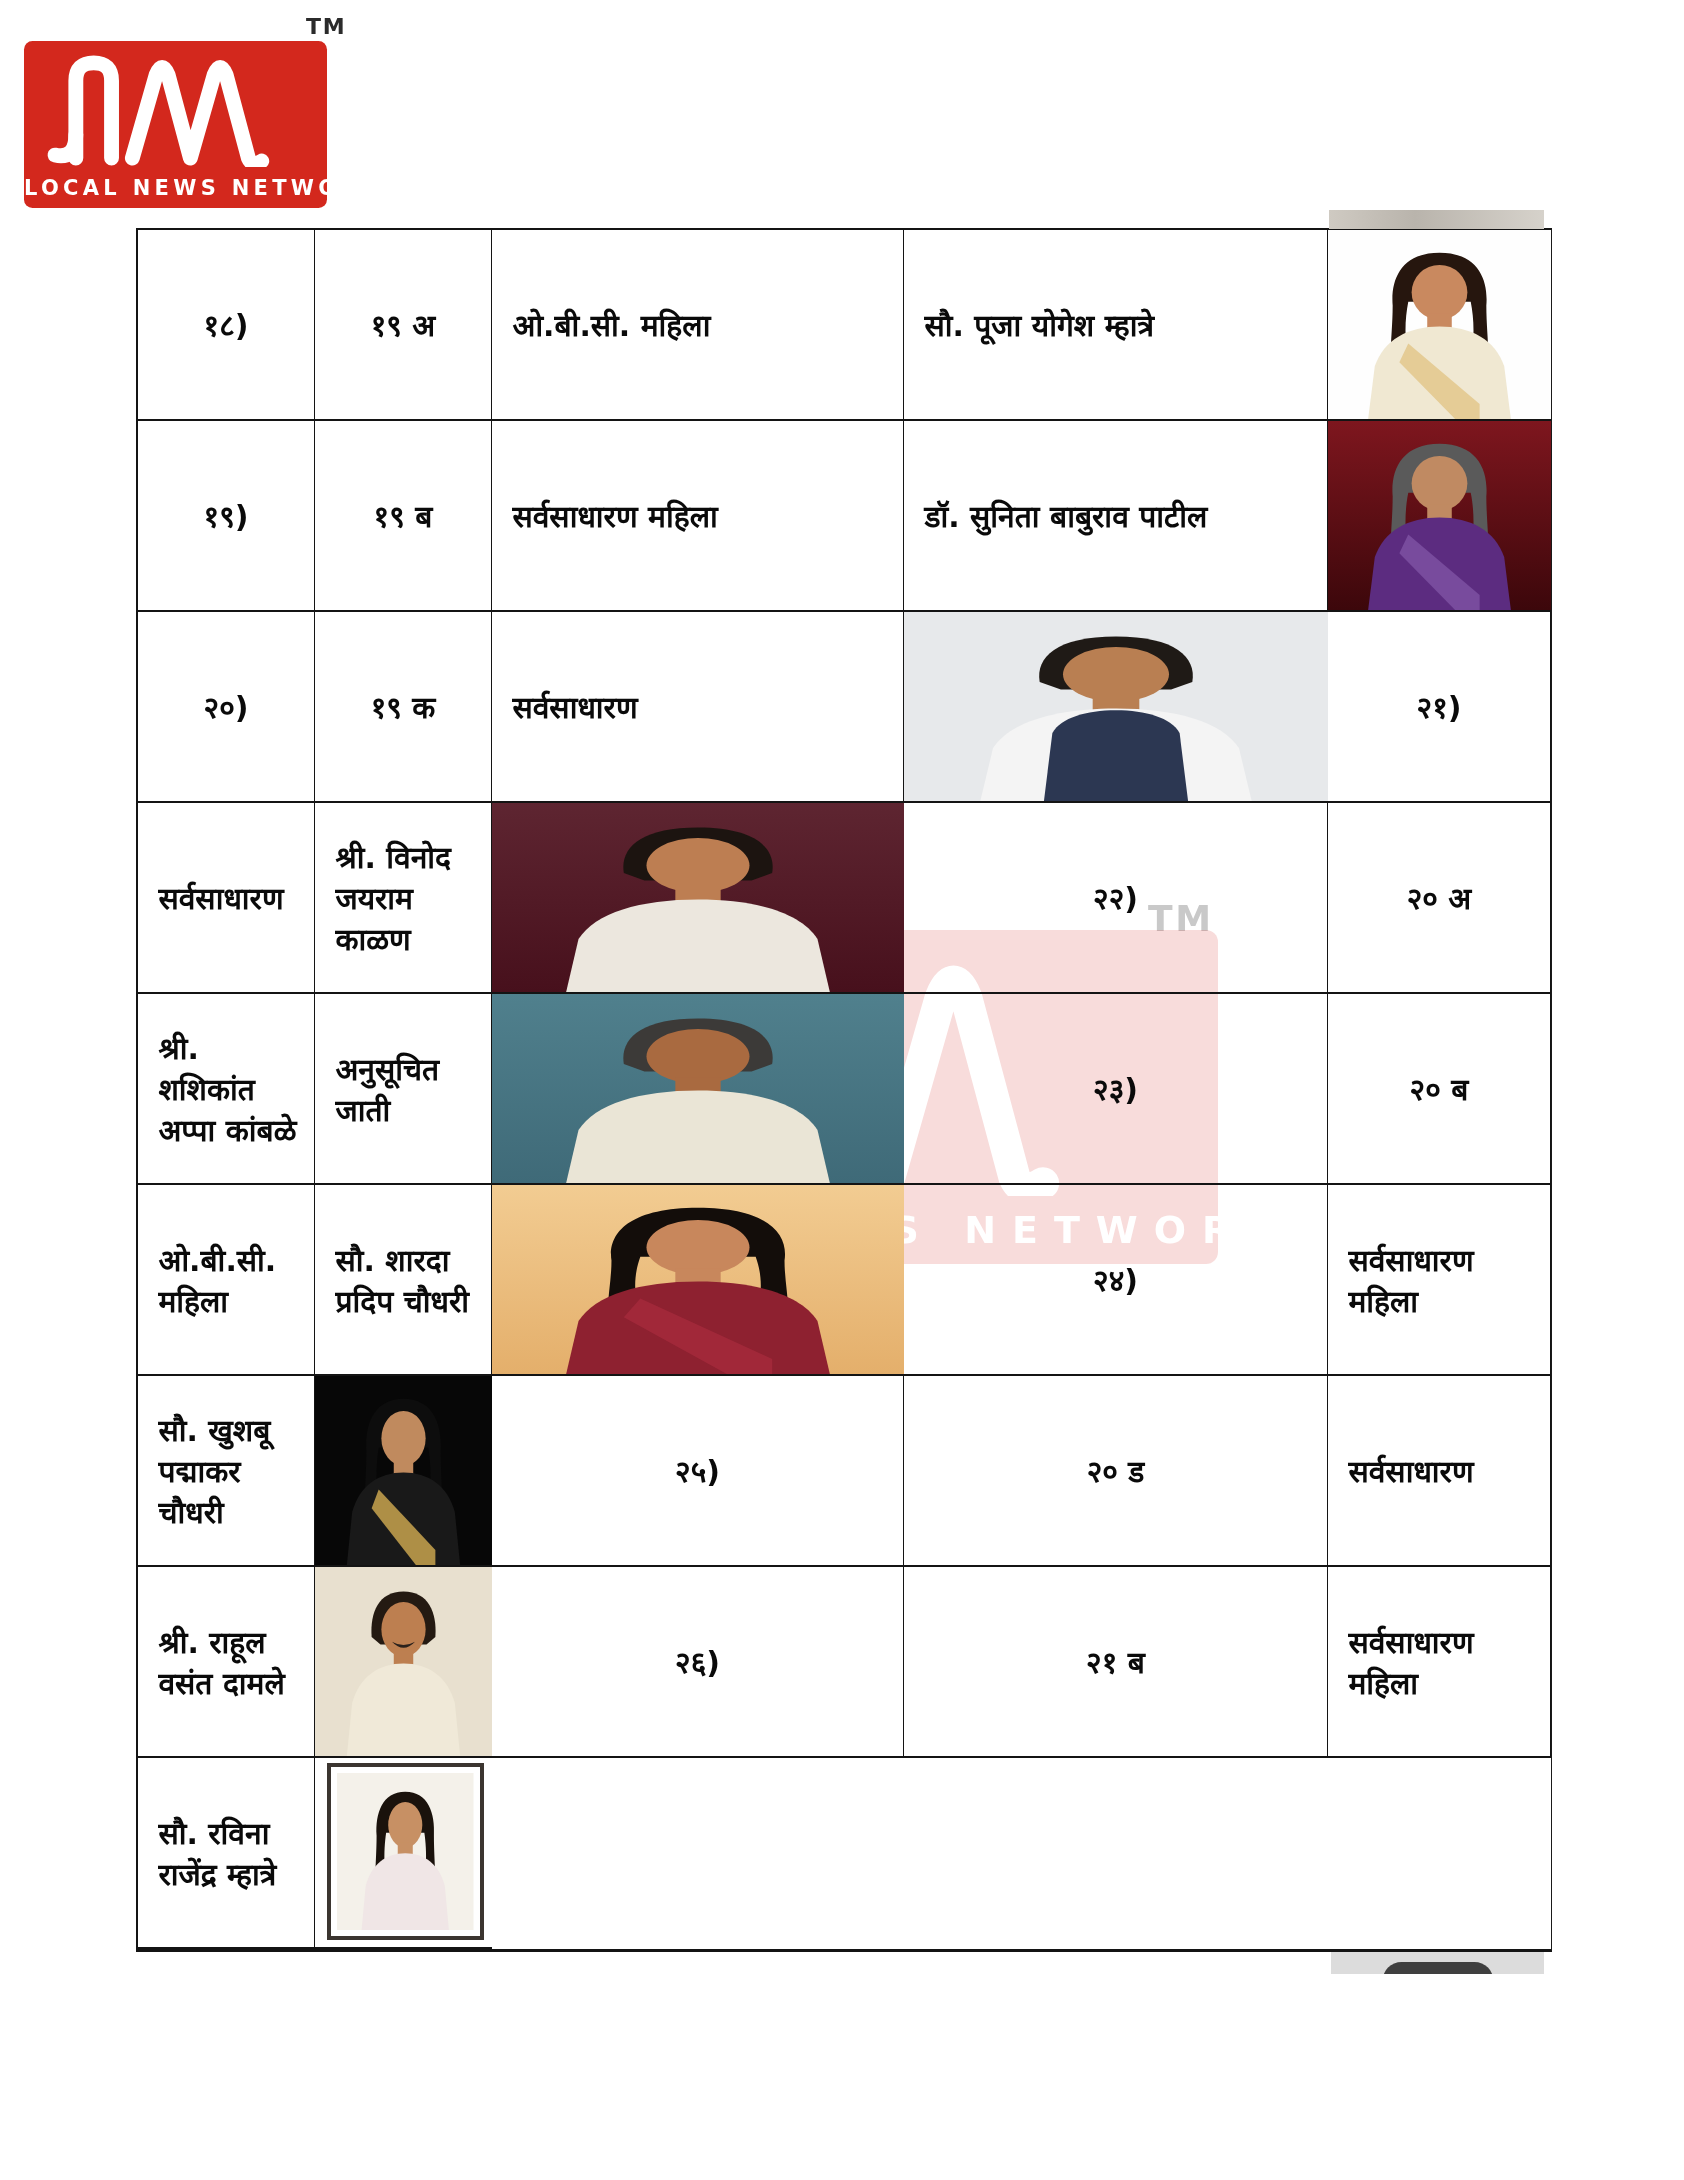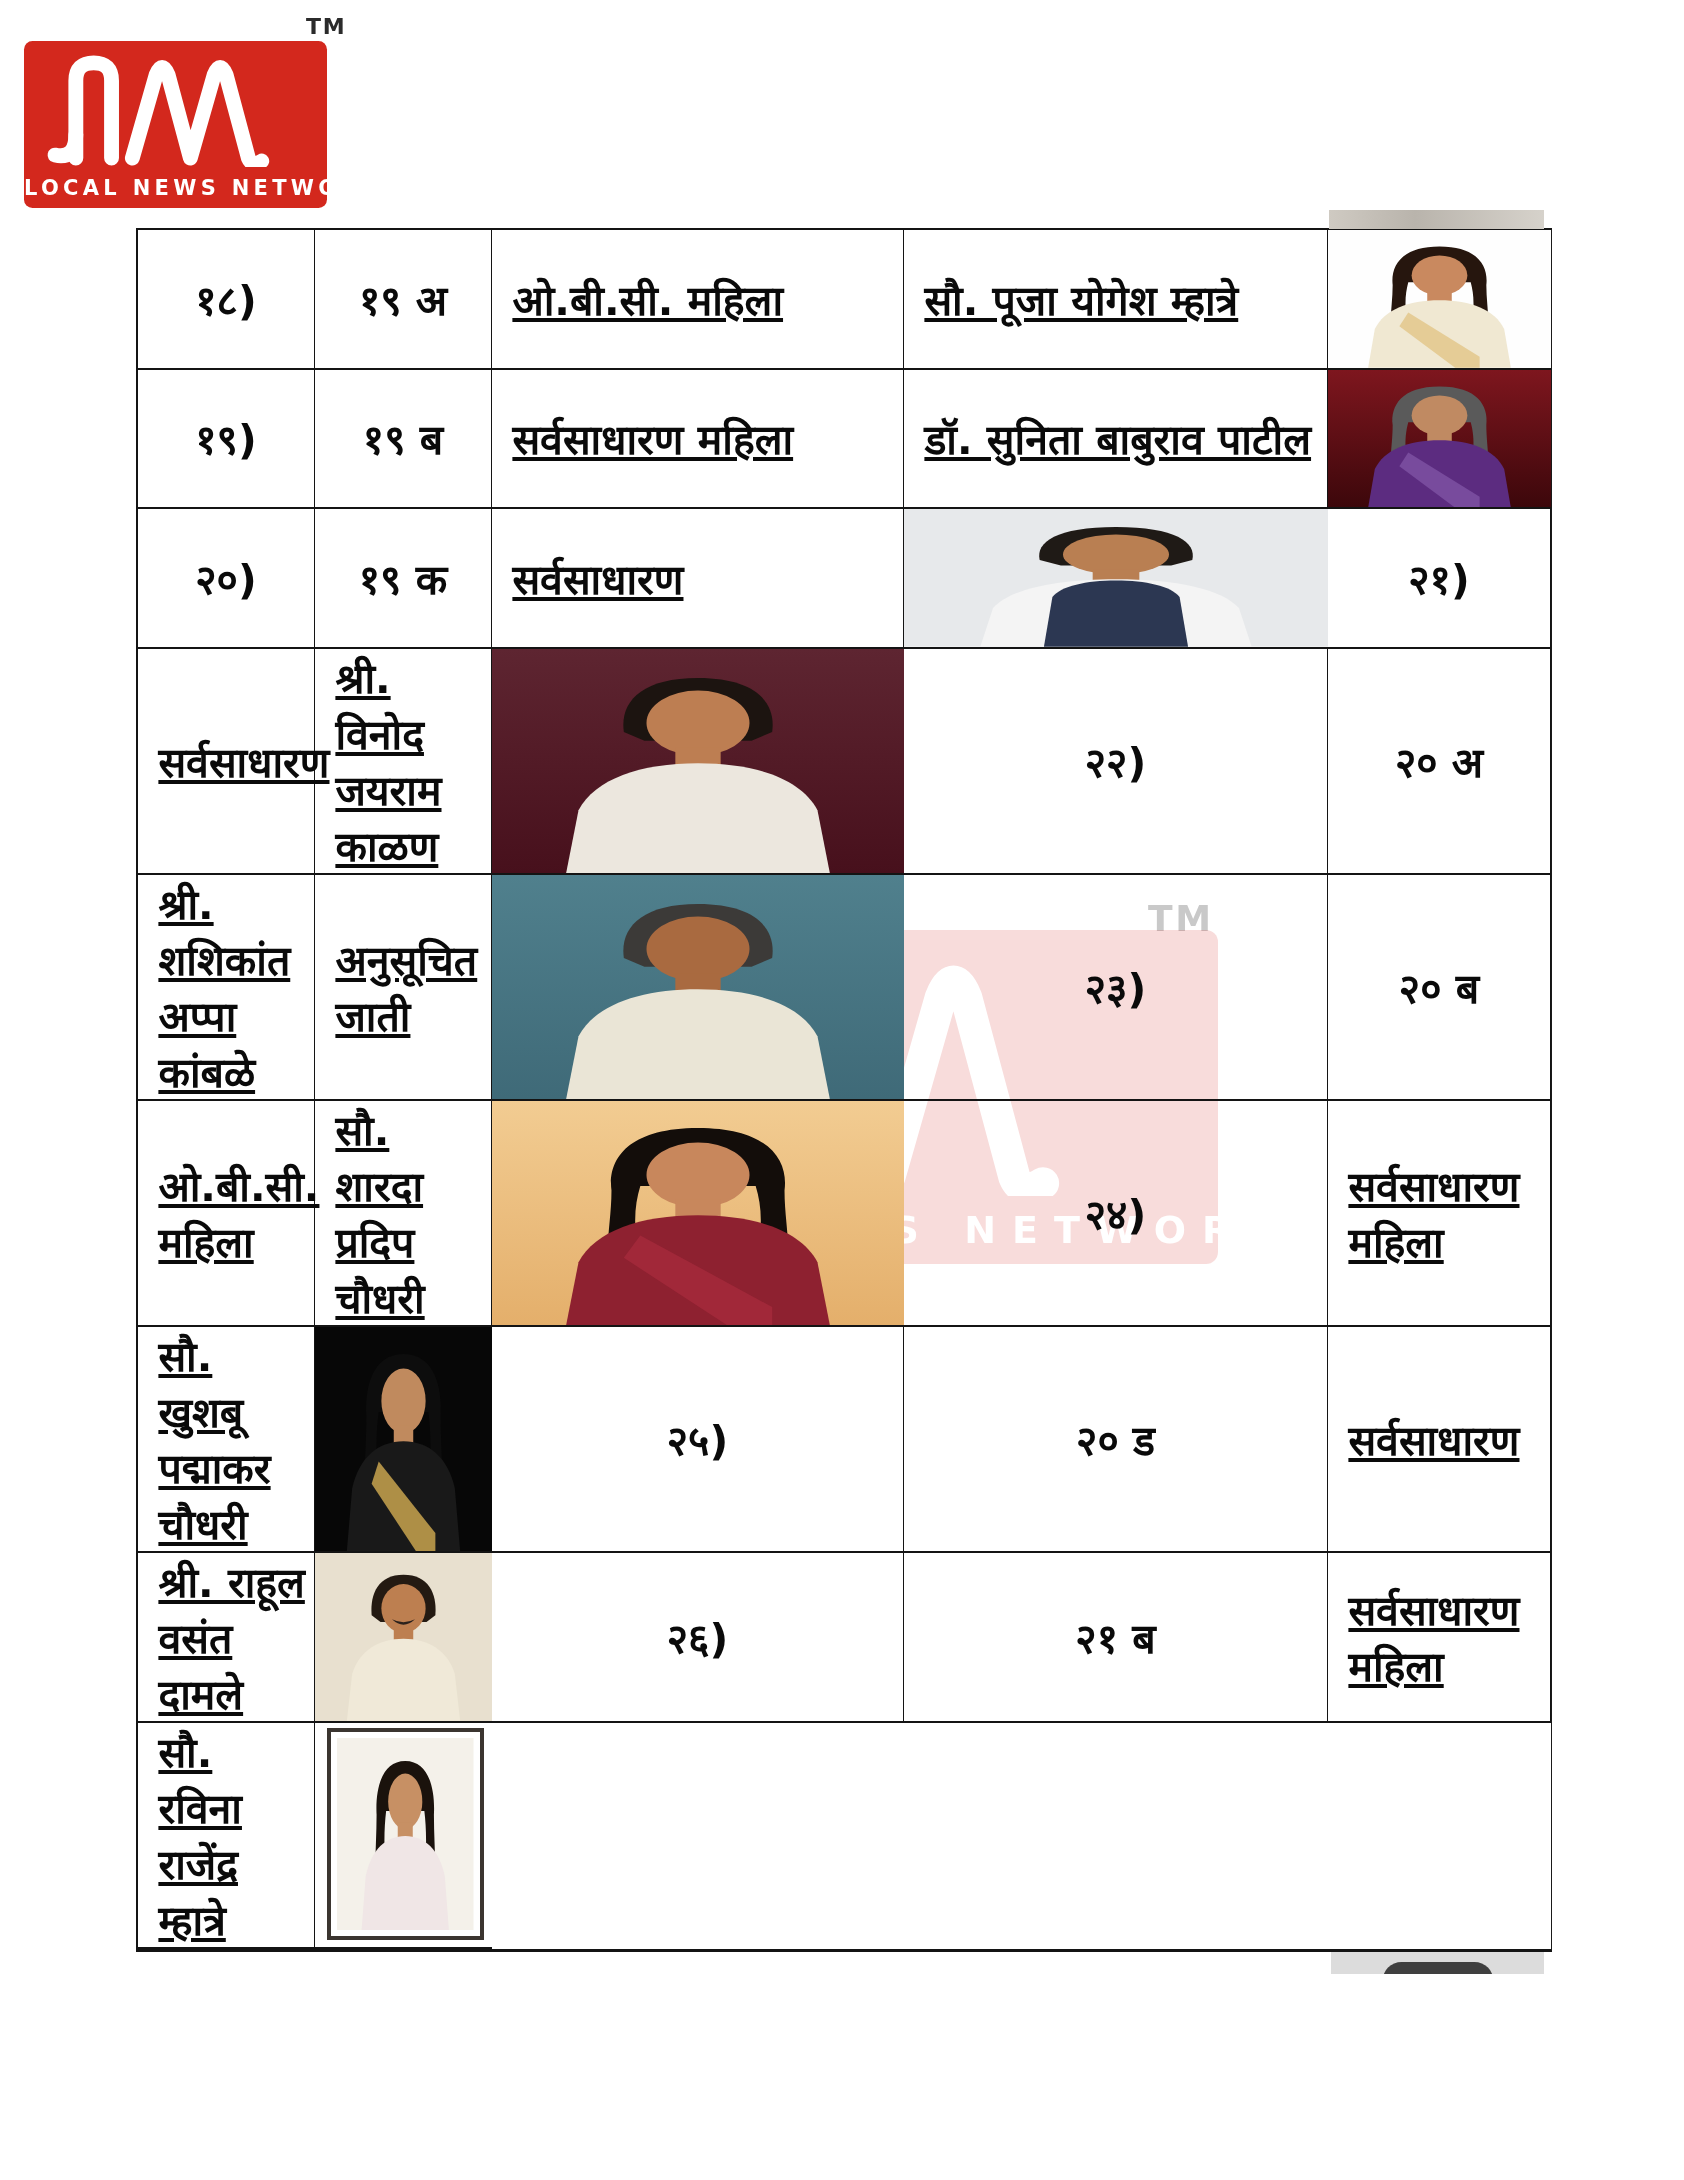--- a/index.html
+++ b/index.html
@@ -23,23 +23,23 @@
            letter-spacing:16px;padding-bottom:12px;white-space:nowrap;}
   .wm-tm{position:absolute;left:1148px;top:898px;font-size:36px;font-weight:700;color:#c9c9c9;
          letter-spacing:2.6px;z-index:1;}
 
   
   .tbl{position:absolute;left:136px;top:228px;width:1416px;height:1724px;z-index:2;
        display:grid;grid-template-columns:177px 177px 412px 424px 1fr;grid-template-rows:repeat(9,1fr);
        border-left:2.6px solid #141414;border-top:2.6px solid #141414;
        border-right:1.7px solid #1a1a1a;border-bottom:3.4px solid #141414;box-sizing:border-box;}
   .cell{border-right:1.7px solid #141414;border-bottom:2.6px solid #141414;display:flex;align-items:center;
-        color:#0a0a0a;font-weight:700;font-size:41px;box-sizing:border-box;background:transparent;}
+        color:#0a0a0a;font-weight:700;font-size:30px;box-sizing:border-box;background:transparent;}
   .cell.center{justify-content:center;}
-  .cell.left{justify-content:flex-start;padding-left:20.4px;padding-right:8.5px;text-decoration:underline;}
+  .cell.left{justify-content:flex-start;padding-left:20.4px;padding-right:8.5px;}
   .cell.photo-cell{border-right:none;padding:0;position:relative;overflow:hidden;}
   .photo{position:absolute;inset:0;}
   .photo svg{display:block;width:100%;height:100%;}
   .photo.framed{inset:5.1px 8.5px 6.8px 12px;border:4.3px solid #3b3530;background:#ffffff;padding:6px;}
 
   
   .sliver-top{position:absolute;left:1329px;top:210px;width:215px;height:19px;z-index:3;
               background:linear-gradient(90deg,#cfcac2,#b9b4ac 40%,#d6d2cb);}
   .sliver-bottom{position:absolute;left:1331px;top:1952px;width:213px;height:22px;z-index:3;
                  background:#dcdcdc;overflow:hidden;}

